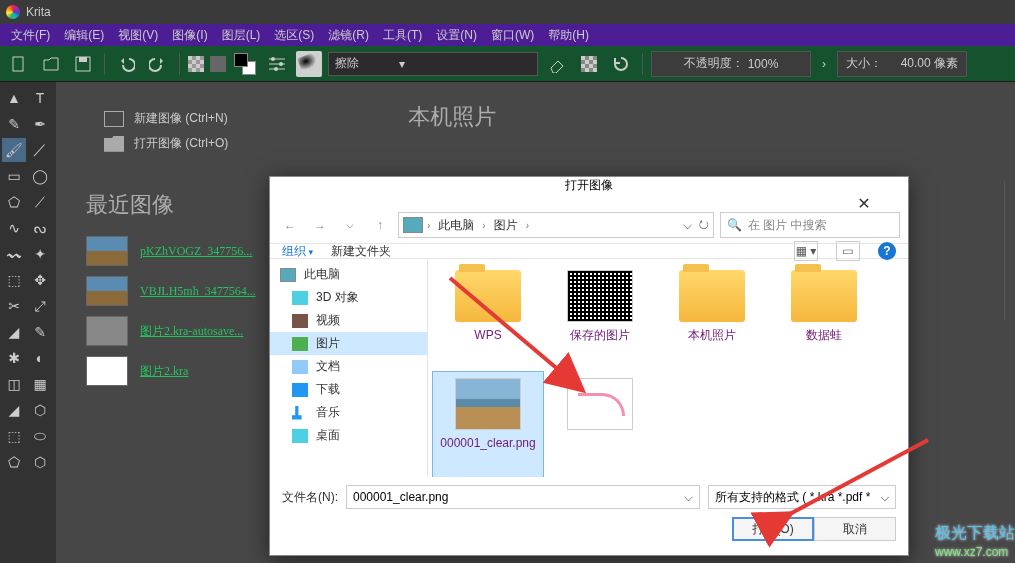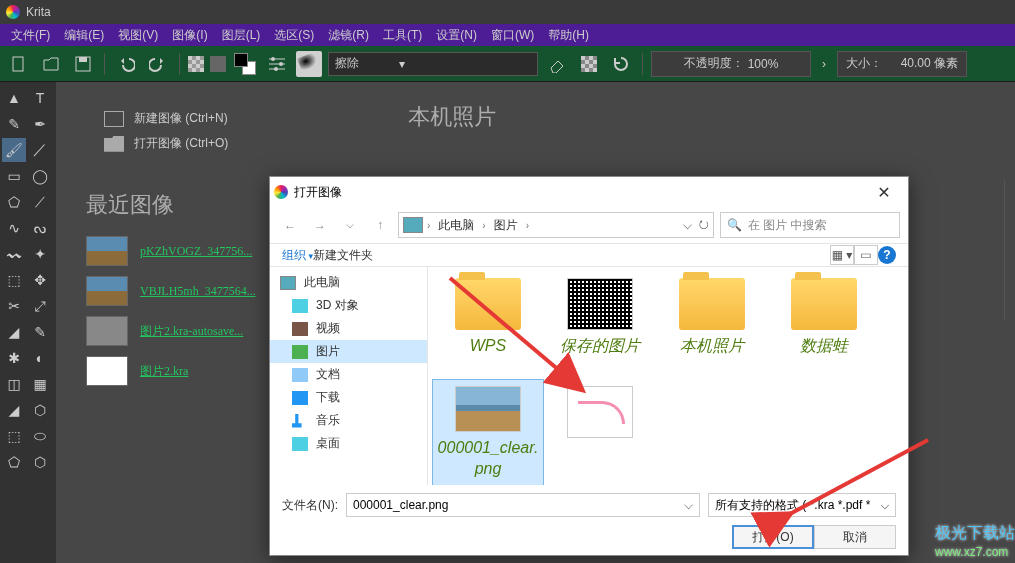--- a/index.html
+++ b/index.html
@@ -34,32 +34,32 @@
 .start-link .ico.folder{width:20px;height:16px;background:#aaa;clip-path:polygon(0 15%,40% 15%,50% 0,100% 0,100% 100%,0 100%);}
 .start-link span{}
 .recent-list{margin-left:0;}
 .recent-item{display:flex;align-items:center;gap:12px;margin:10px 0;}
 .thumb{width:42px;height:30px;background:#888;border:1px solid #666;}
 .thumb.landscape{background:linear-gradient(#5a8bb0 50%,#8b6b3a 50%);}
 .thumb.white{background:#fff;}
 .recent-item a{color:#22c55e;text-decoration:underline;font-family:Liberation Serif, serif;}
 
 .dialog-back{position:absolute;top:176px;left:269px;width:640px;height:380px;background:#fff;box-shadow:0 4px 20px rgba(0,0,0,0.5);border:1px solid #888;}
-.dlg-title{height:30px;display:flex;align-items:center;padding:0 4px;font-size:13px;color:#000;}
+.dlg-title{height:30px;display:flex;align-items:center;padding:0 24px;font-size:13px;color:#000;flex-direction:column;}
 .dlg-title .logo{margin-right:6px;}
 .dlg-close{margin-left:auto;width:40px;text-align:center;font-size:16px;color:#333;}
 .dlg-nav{height:36px;display:flex;align-items:center;padding:0 8px;gap:6px;}
 .nav-btn{width:24px;height:24px;display:flex;align-items:center;justify-content:center;color:#888;}
 .breadcrumb{flex:1;height:26px;border:1px solid #ccc;display:flex;align-items:center;padding:0 4px;gap:2px;background:#fff;}
 .breadcrumb .seg{padding:2px 4px;color:#333;}
 .breadcrumb .chev{color:#777;font-size:10px;padding:0 2px;}
 .breadcrumb .pcico{width:20px;height:16px;background:linear-gradient(#5ab,#5ab);border:1px solid #888;}
 .breadcrumb .refresh{margin-left:auto;color:#555;}
 .searchbox{width:180px;height:26px;border:1px solid #ccc;display:flex;align-items:center;padding:0 6px;gap:6px;color:#888;}
-.dlg-toolbar{height:24px;border-top:1px solid #e5e5e5;border-bottom:1px solid #e5e5e5;background:#fff;display:flex;align-items:center;padding:0 12px;}
+.dlg-toolbar{height:16px;border-top:1px solid #e5e5e5;border-bottom:1px solid #e5e5e5;background:#fff;display:flex;align-items:center;padding:0 12px;gap:18px;}
 .dlg-toolbar .org{color:#1976d2;}
 .dlg-toolbar .org:after{content:" ▾";font-size:9px;}
 .dlg-toolbar .spacer{flex:1;}
 .dlg-toolbar .vbtn{width:24px;height:20px;border:1px solid #ccc;display:flex;align-items:center;justify-content:center;color:#555;}
 .dlg-toolbar .help{width:18px;height:18px;border-radius:50%;background:#1976d2;color:#fff;display:flex;align-items:center;justify-content:center;font-weight:bold;}
 .dlg-body{display:flex;height:218px;}
 .dlg-sidebar{width:158px;border-right:1px solid #e5e5e5;padding:4px 0;overflow:hidden;}
 .sb-item{display:flex;align-items:center;gap:8px;padding:3px 10px 3px 22px;color:#333;}
 .sb-item.parent{padding-left:10px;font-weight:normal;}
 .sb-item.selected{background:#cde8ff;}
@@ -75,21 +75,21 @@
 .dlg-files{flex:1;overflow:hidden;padding:4px;display:flex;flex-wrap:wrap;align-content:flex-start;}
 .file-item{width:112px;height:108px;display:flex;flex-direction:column;align-items:center;padding:6px 4px;text-align:center;border:1px solid transparent;}
 .file-item.selected{background:#cde8ff;border:1px solid #7bb8e8;}
 .file-ico{width:66px;height:52px;margin-bottom:6px;}
 .file-ico.folder{background:linear-gradient(#ffd76a,#f5b83d);border-radius:3px;position:relative;}
 .file-ico.folder:before{content:"";position:absolute;top:-6px;left:4px;width:26px;height:8px;background:#f5c14d;border-radius:2px 2px 0 0;}
 .file-ico.qr{background:#fff;border:1px solid #ccc;background-image:repeating-linear-gradient(#000 0 2px,transparent 2px 4px),repeating-linear-gradient(90deg,#000 0 2px,transparent 2px 4px);}
 .file-ico.photo{background:linear-gradient(#87b5d6 40%,#5a8ba8 40% 55%,#b89055 55%);border:1px solid #ccc;position:relative;}
 .file-ico.pink{background:#fff;border:1px solid #ccc;position:relative;}
 .file-ico.pink:after{content:"";position:absolute;top:14px;left:10px;width:44px;height:20px;border:3px solid #f48fb1;border-bottom:none;border-left:none;border-radius:0 30px 0 0;}
-.file-name{font-size:16px;color:#4d7c0f;line-height:1.3;word-break:break-all;font-style:italic;}
+.file-name{font-size:12px;color:#701a75;line-height:1.3;word-break:break-all;}
 .dlg-bottom{height:66px;padding:8px 12px;display:flex;flex-direction:column;gap:8px;}
 .fn-row{display:flex;align-items:center;gap:8px;}
 .fn-label{color:#333;}
 .fn-input{flex:1;height:24px;border:1px solid #ccc;padding:0 6px;display:flex;align-items:center;}
 .fn-input:after{content:"⌵";margin-left:auto;color:#555;}
 .filter{width:188px;height:24px;border:1px solid #ccc;padding:0 6px;display:flex;align-items:center;font-size:11px;}
 .filter:after{content:"⌵";margin-left:auto;color:#555;}
 .btn-row{display:flex;justify-content:flex-end;gap:0;}
 .btn{width:82px;height:24px;border:1px solid #ccc;background:#f5f5f5;display:flex;align-items:center;justify-content:center;color:#333;}
 .btn.primary{border:2px solid #4a90d9;}

